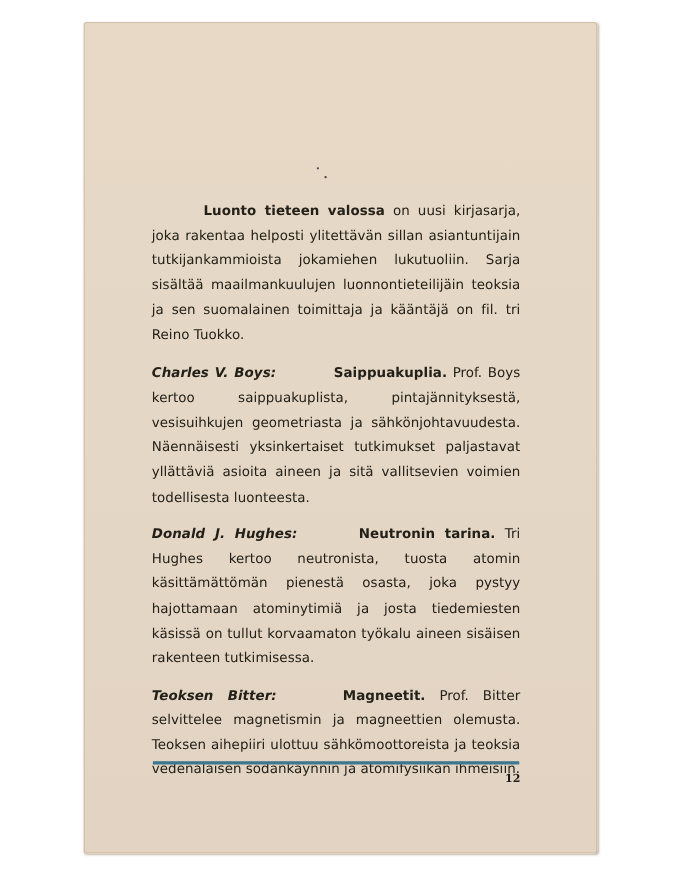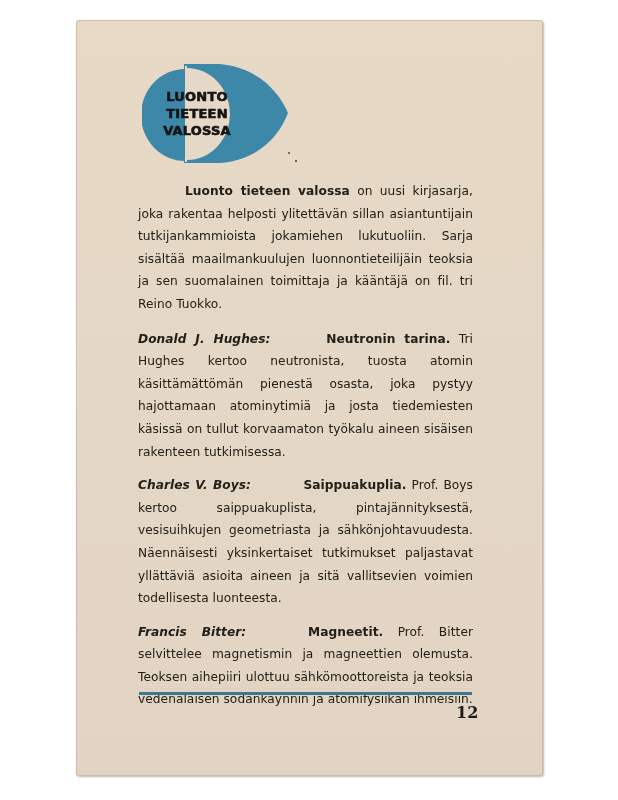--- a/index.html
+++ b/index.html
@@ -89,67 +89,50 @@
       background: #3d7890;
     }
     .page-number {
       position: absolute;
       left: 380px;
       top: 683px;
       width: 17px;
       text-align: right;
       font-family: "DejaVu Serif", serif;
       font-weight: bold;
-      font-size: 16px;
+      font-size: 10px;
       color: #1c1c1c;
     }
     .speck {
       position: absolute;
       width: 2px;
       height: 2px;
       background: #4a4a4a;
       border-radius: 50%;
     }
   </style>
 </head>
 <body>
 
 <div class="book">
 
-  <div class="logo">
-    <svg width="148" height="102" viewBox="0 0 148 102">
-
-      <path d="M43 5 A 44 46 0 0 0 43 97 Z" fill="#3d88a8"></path>
-
-      <path d="M42 0 L78 0 C 118 4, 138 30, 146 49 C 138 70, 118 96, 78 99 L42 99 Z" fill="#3d88a8"></path>
-
-      <path d="M45 4 A 43 46 0 0 1 45 96 Z" fill="#e6d8c6"></path>
-
-      <rect x="43" y="2" width="2" height="96" fill="#e6d8c6"></rect>
-    </svg>
-    <div class="logo-text">
-      <div>LUONTO</div>
-      <div>TIETEEN</div>
-      <div>VALOSSA</div>
-    </div>
-  </div>
 
   <span class="speck" style="left:212px; top:132px;"></span>
   <span class="speck" style="left:219px; top:140px; width:1.5px; height:1.5px;"></span>
 
   <div class="content">
     <p class="para p1">
       <span class="bold">Luonto tieteen valossa</span><span> on uusi kirjasarja, joka rakentaa helposti ylitettävän sillan asiantuntijain tutkijankammioista jokamiehen lukutuoliin. Sarja sisältää maailmankuulujen luonnontieteilijäin teoksia ja sen suomalainen toimittaja ja kääntäjä on fil. tri Reino Tuokko.</span>
     </p>
+    <p class="para p2">
+      <span class="author">Charles V. Boys:</span><span class="bold"> Saippuakuplia.</span><span> Prof. Boys kertoo saippuakuplista, pintajännityksestä, vesisuihkujen geometriasta ja sähkönjohtavuudesta. Näennäisesti yksinkertaiset tutkimukset paljastavat yllättäviä asioita aineen ja sitä vallitsevien voimien todellisesta luonteesta.</span>
+    </p>
     <p class="para p3">
       <span class="author">Donald J. Hughes:</span><span class="bold"> Neutronin tarina.</span><span> Tri Hughes kertoo neutronista, tuosta atomin käsittämättömän pienestä osasta, joka pystyy hajottamaan atominytimiä ja josta tiedemiesten käsissä on tullut korvaamaton työkalu aineen sisäisen rakenteen tutkimisessa.</span>
     </p>
-    <p class="para p2">
-      <span class="author">Charles V. Boys:</span><span class="bold"> Saippuakuplia.</span><span> Prof. Boys kertoo saippuakuplista, pintajännityksestä, vesisuihkujen geometriasta ja sähkönjohtavuudesta. Näennäisesti yksinkertaiset tutkimukset paljastavat yllättäviä asioita aineen ja sitä vallitsevien voimien todellisesta luonteesta.</span>
-    </p>
     <p class="para p4">
-      <span class="author">Francis Bitter:</span><span class="bold"> Magneetit.</span><span> Prof. Bitter selvittelee magnetismin ja magneettien olemusta. Teoksen aihepiiri ulottuu sähkömoottoreista ja teoksia vedenalaisen sodankäynnin ja atomifysiikan ihmeisiin.</span>
+      <span class="author">Teoksen Bitter:</span><span class="bold"> Magneetit.</span><span> Prof. Bitter selvittelee magnetismin ja magneettien olemusta. Teoksen aihepiiri ulottuu sähkömoottoreista ja teoksia vedenalaisen sodankäynnin ja atomifysiikan ihmeisiin.</span>
     </p>
   </div>
 
   <div class="rule"></div>
   <div class="page-number">12</div>
 </div>
 
 </body></html>

